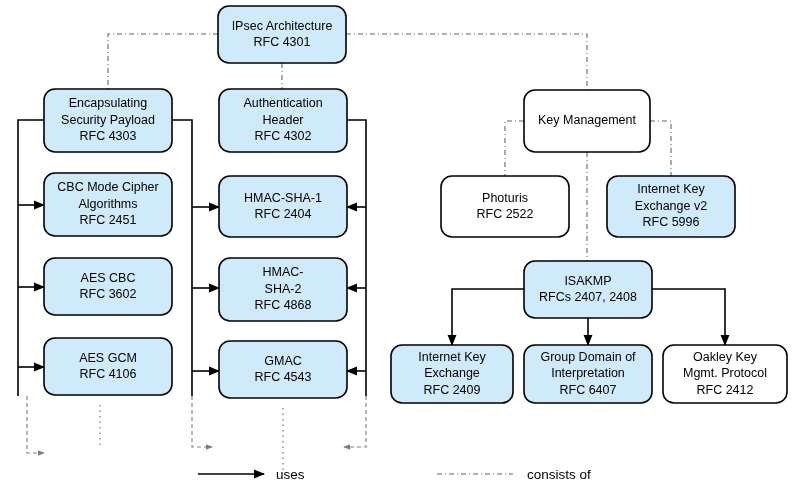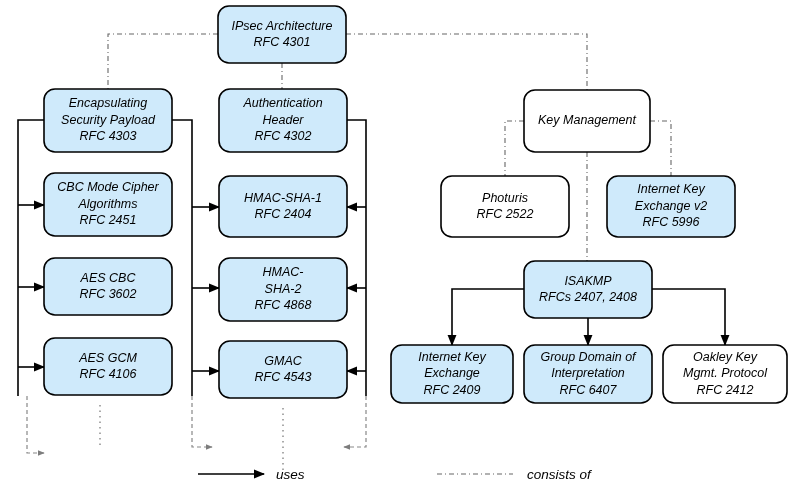--- a/index.html
+++ b/index.html
@@ -10,21 +10,20 @@
   body {
     width: 793px;
     height: 494px;
     overflow: hidden;
     font-family: "Liberation Sans", sans-serif;
   }
   #diagram-root {
     position: relative;
     width: 786px;
     height: 494px;
-    font-style: italic;
   }
   svg#diagram {
     display: block;
     width: 793px;
     height: 494px;
   }
   .node-box {
     stroke: #000000;
     stroke-width: 1.6;
   }

